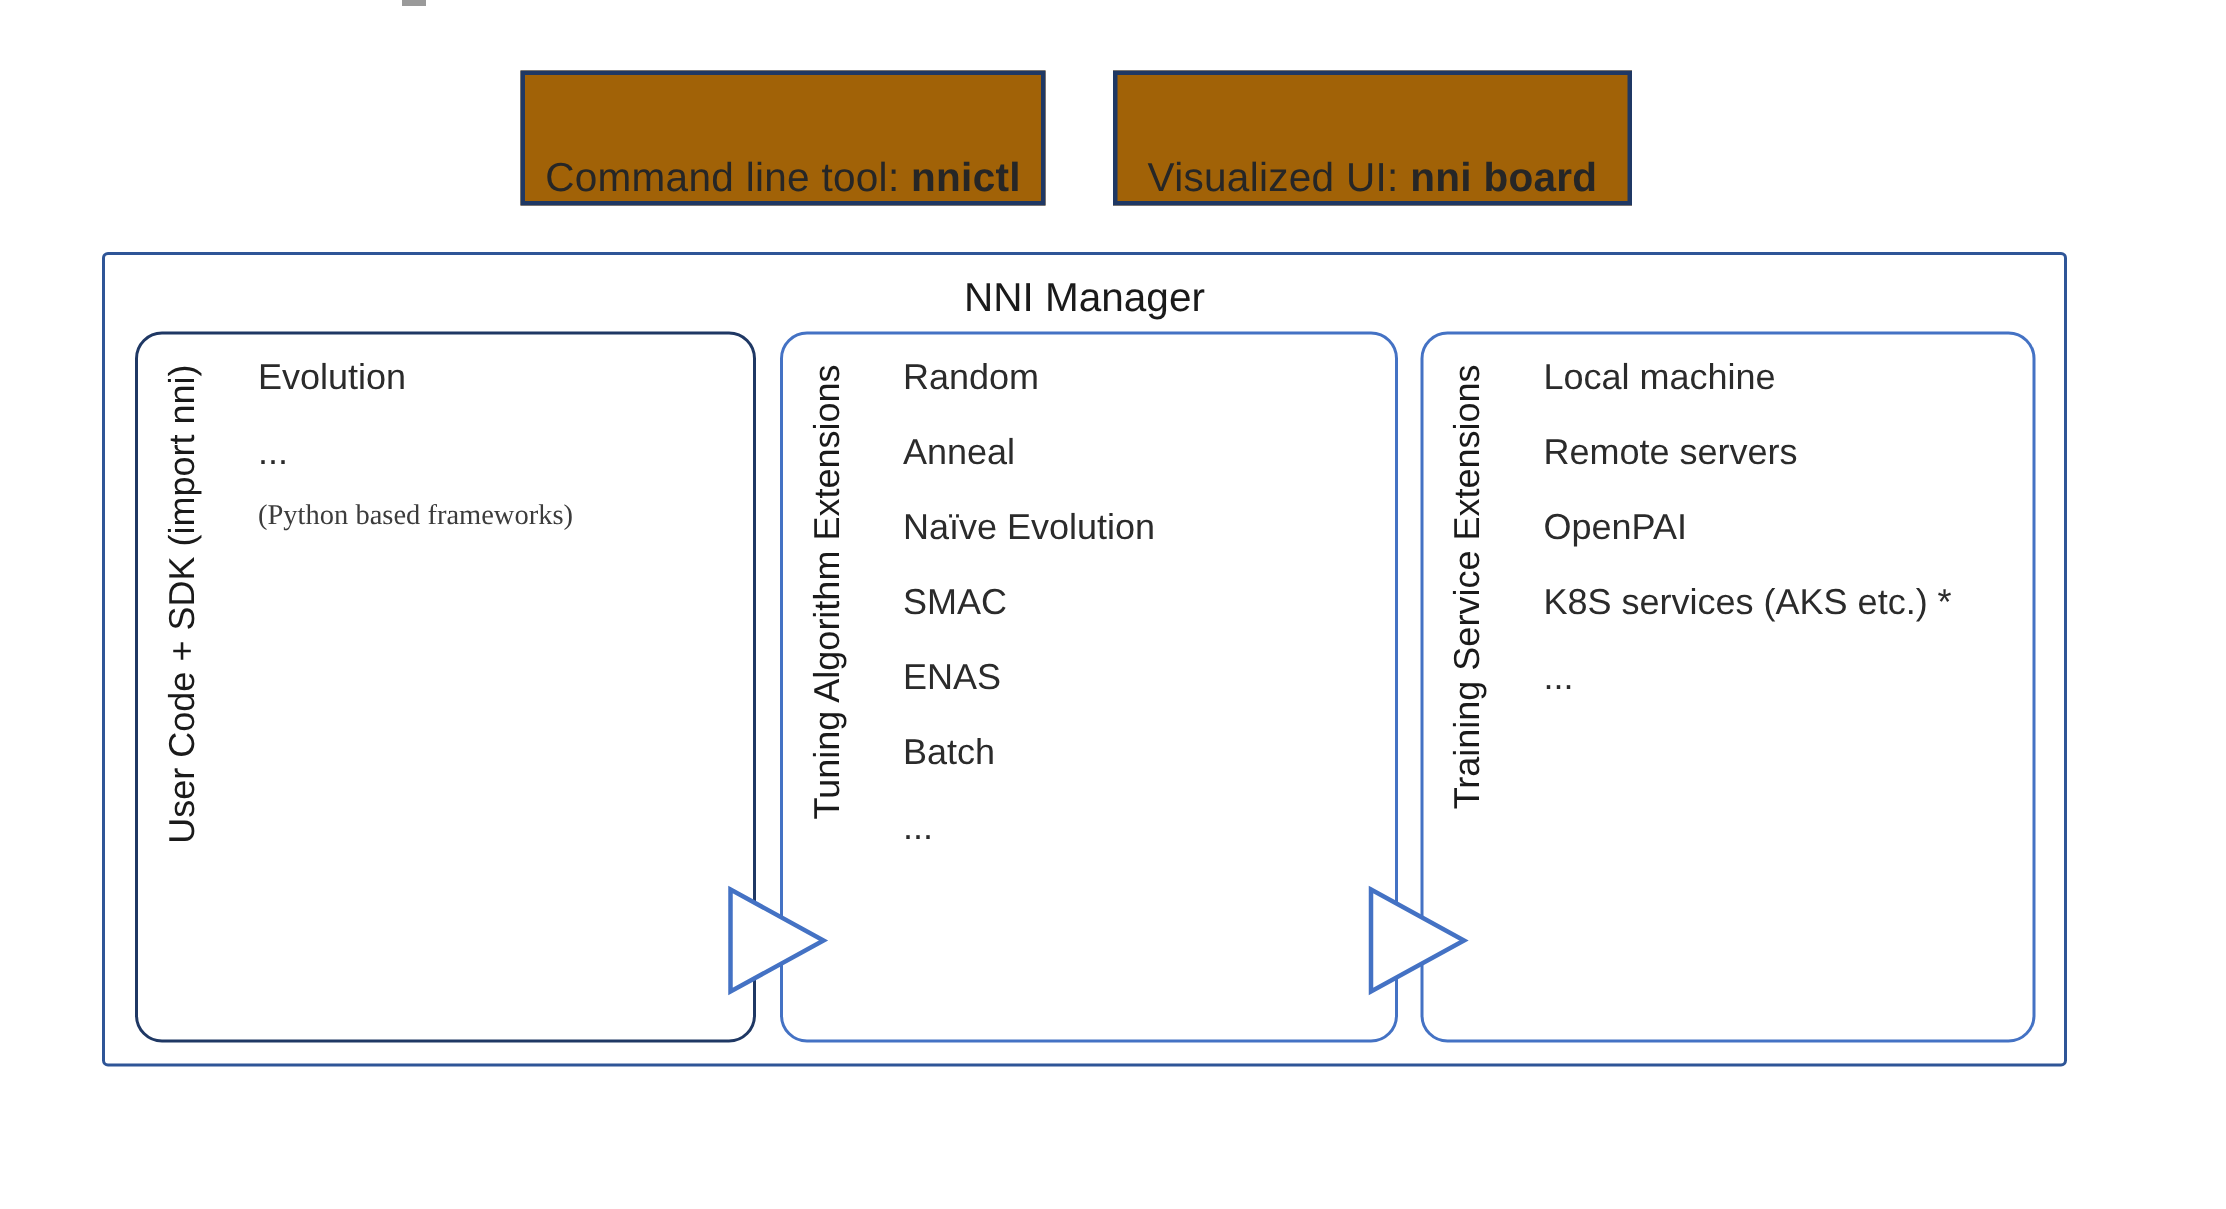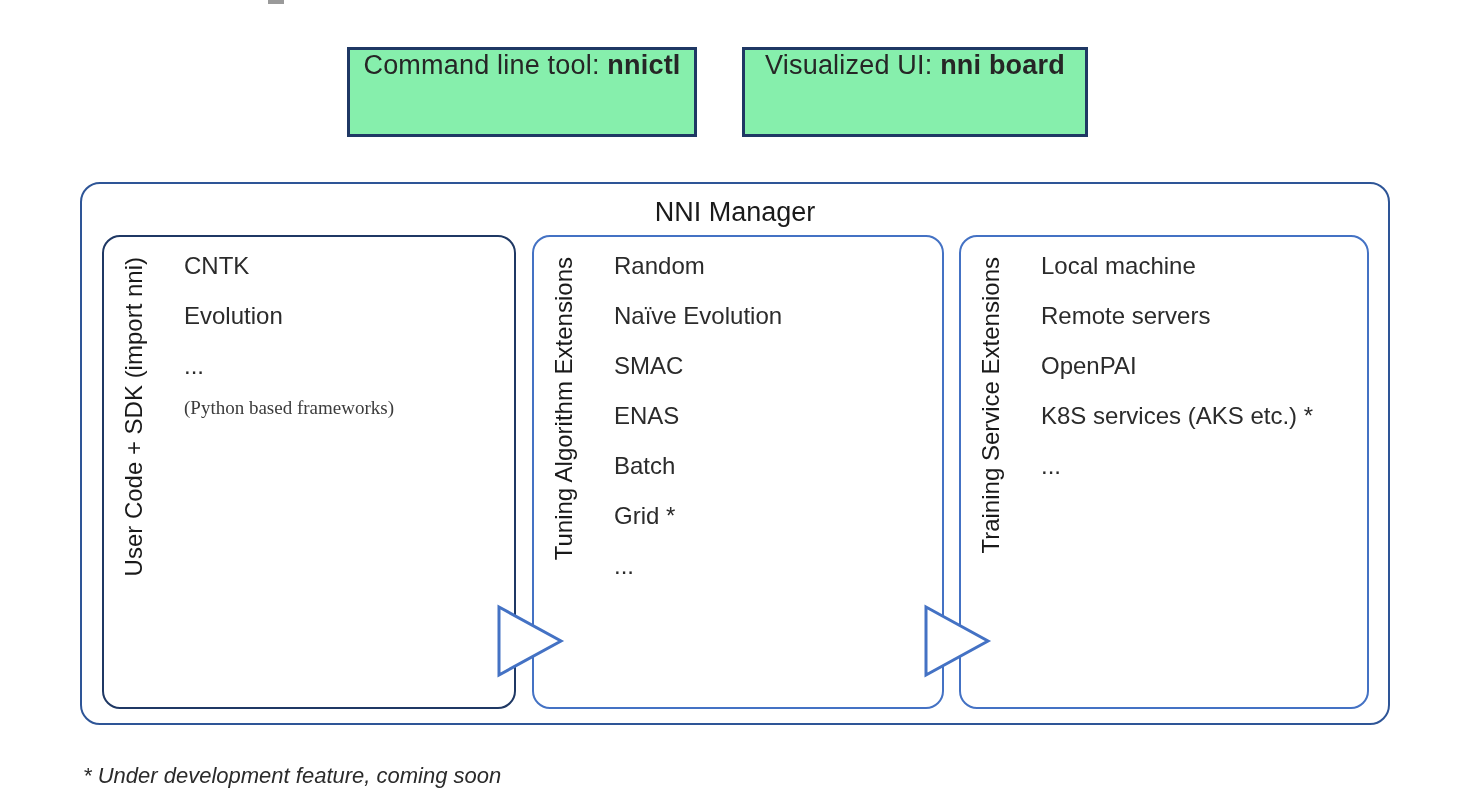--- a/index.html
+++ b/index.html
@@ -22,41 +22,40 @@
     width: 16px; height: 4px;
     background: #9a9a9a;
   }
   
   .topbox {
     position: absolute;
     top: 47px;
     height: 90px;
     border: 3px solid #1f3864;
     box-sizing: border-box;
-    background: #86efac;
+    background: #a16207;
     display: flex;
-    align-items: flex-start;
+    align-items: flex-end;
     justify-content: center;
     font-size: 27px;
     letter-spacing: 0.2px;
     white-space: nowrap;
   }
   .topbox-0 { left: 347px; width: 350px; }
   .topbox-1 { left: 742px; width: 346px; }
   .topbox b { font-weight: 700; }
   
   .outer {
     position: absolute;
-    left: 68px; top: 182px;
+    left: 68px; top: 168px;
     width: 1310px; height: 543px;
     border: 2.5px solid #2e5597;
-    border-radius: 20px;
+    border-radius: 4px;
     box-sizing: border-box;
     background: #ffffff;
-    margin-left: 12px;
   }
   .manager-title {
     position: absolute;
     left: 0; right: 0; top: 8px;
     height: 40px;
     line-height: 40px;
     text-align: center;
     font-size: 27px;
     color: #1a1a1a;
   }
@@ -139,36 +138,35 @@
   <div class="topbox topbox-1">
     <span><span>Visualized UI: </span><b>nni board</b></span>
   </div>
 
   <div class="outer">
     <div class="manager-title">NNI Manager</div>
 
     <div class="col col1">
       <div class="vlabel">User Code + SDK (import nni)</div>
       <div class="items">
-          <div class="item">CNTK</div>
           <div class="item">Evolution</div>
           <div class="item">...</div>
           <div class="item small">(Python based frameworks)</div>
         </div>
     </div>
 
     <div class="col col2">
       <div class="vlabel">Tuning Algorithm Extensions</div>
       <div class="items">
           <div class="item">Random</div>
+          <div class="item">Anneal</div>
           <div class="item">Naïve Evolution</div>
           <div class="item">SMAC</div>
           <div class="item italic">ENAS</div>
           <div class="item italic">Batch</div>
-          <div class="item italic">Grid *</div>
           <div class="item">...</div>
         </div>
     </div>
 
     <div class="col col3">
       <div class="vlabel">Training Service Extensions</div>
       <div class="items">
           <div class="item">Local machine</div>
           <div class="item">Remote servers</div>
           <div class="item">OpenPAI</div>
@@ -178,15 +176,14 @@
     </div>
 
     <svg class="arrow arrow1" viewBox="0 0 68 74" xmlns="http://www.w3.org/2000/svg">
       <polygon points="2,3 64,37 2,71" fill="#ffffff" stroke="#4472c4" stroke-width="3" stroke-linejoin="miter"></polygon>
     </svg>
     <svg class="arrow arrow2" viewBox="0 0 68 74" xmlns="http://www.w3.org/2000/svg">
       <polygon points="2,3 64,37 2,71" fill="#ffffff" stroke="#4472c4" stroke-width="3" stroke-linejoin="miter"></polygon>
     </svg>
   </div>
 
-  <div class="footer">* Under development feature, coming soon</div>
 
 </div>
 
 </body></html>

